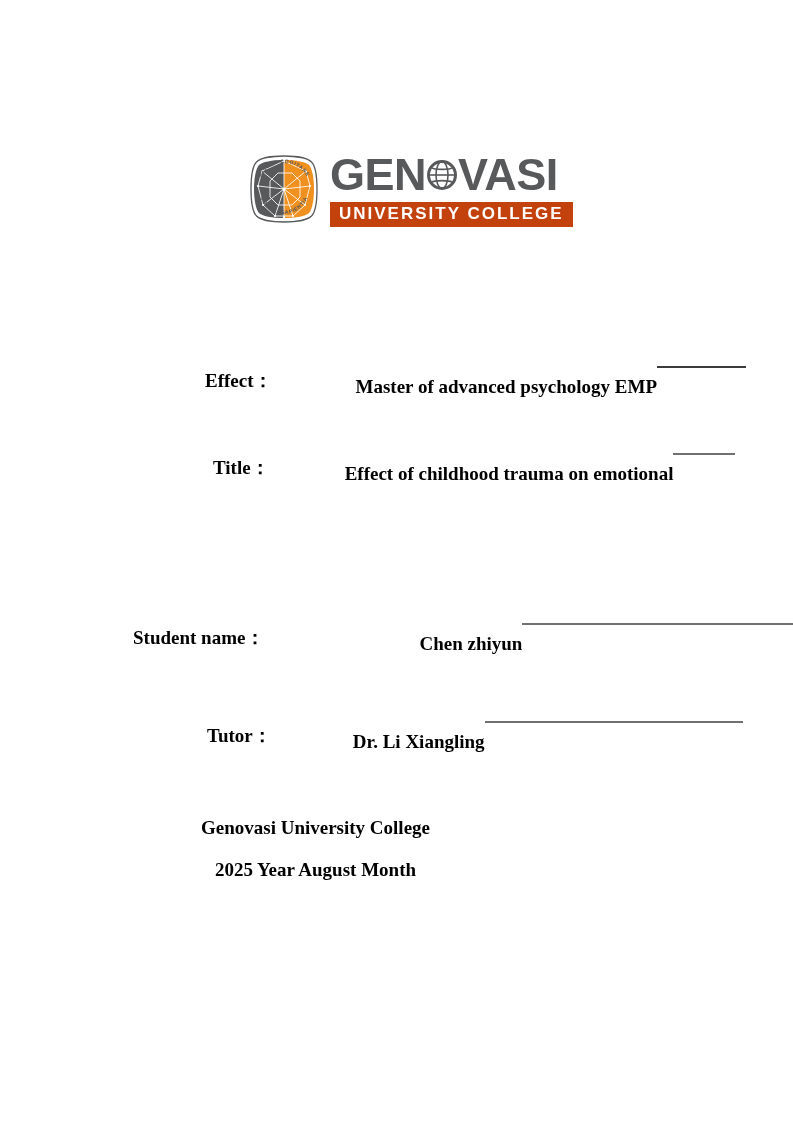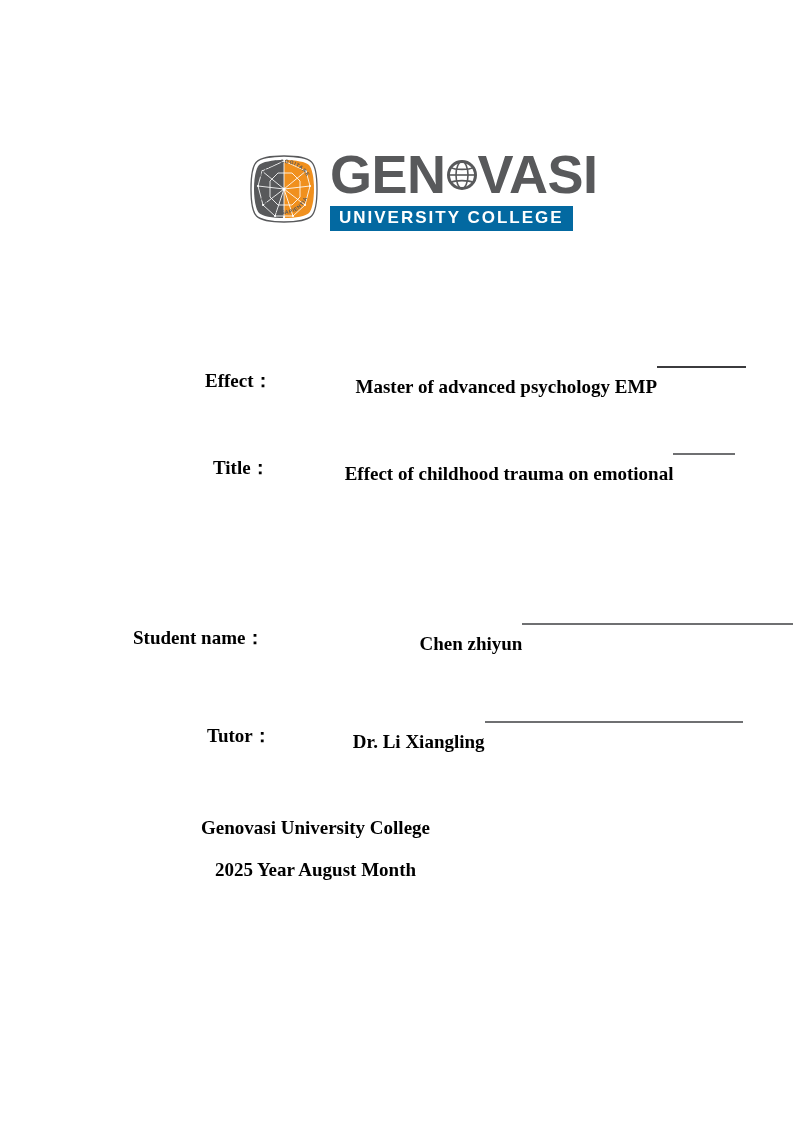--- a/index.html
+++ b/index.html
@@ -39,34 +39,34 @@
     align-items: flex-start;
   }
   .wordmark-top {
     display: flex;
     align-items: center;
     line-height: 1;
   }
   .wordmark-text {
     font-family: "Liberation Sans", "DejaVu Sans", sans-serif;
     font-weight: 700;
-    font-size: 54px;
+    font-size: 45px;
     letter-spacing: -0.5px;
     color: #58595B;
   }
   .wordmark-globe {
     width: 30px;
     height: 30px;
     margin: 0 1px;
     position: relative;
     top: 1px;
   }
   .wordmark-bar {
     margin-top: 5px;
-    background: #0369a1;
+    background: #c2410c;
     padding: 3px 9px 4px 9px;
     box-sizing: border-box;
   }
   .wordmark-bar-text {
     font-family: "Liberation Sans", "DejaVu Sans", sans-serif;
     font-weight: 700;
     font-size: 17px;
     letter-spacing: 2.0px;
     color: #ffffff;
     line-height: 1;

